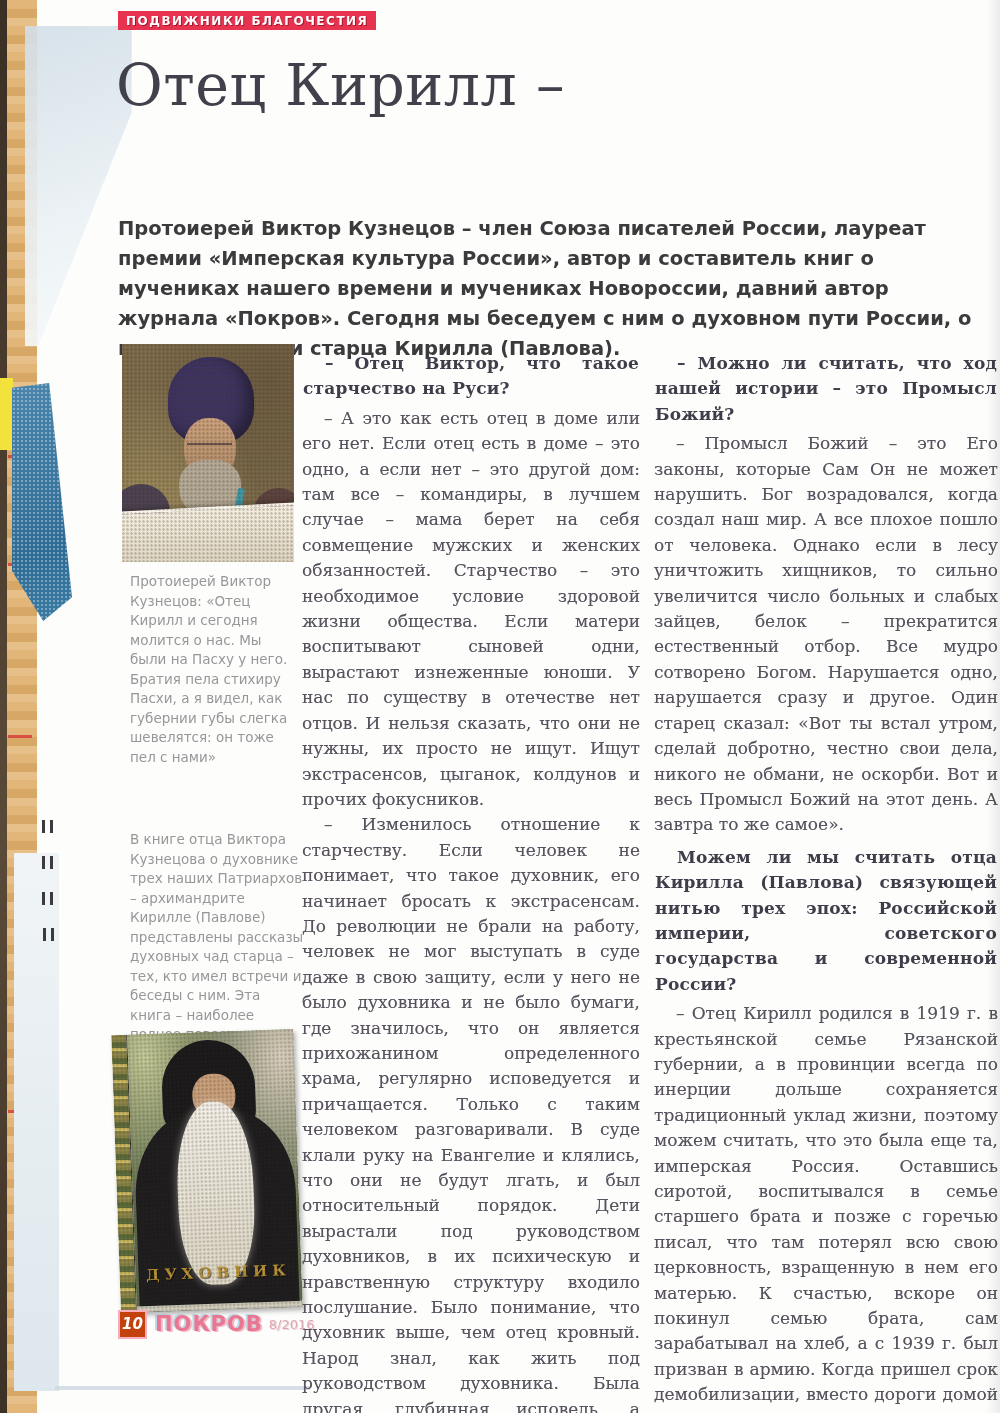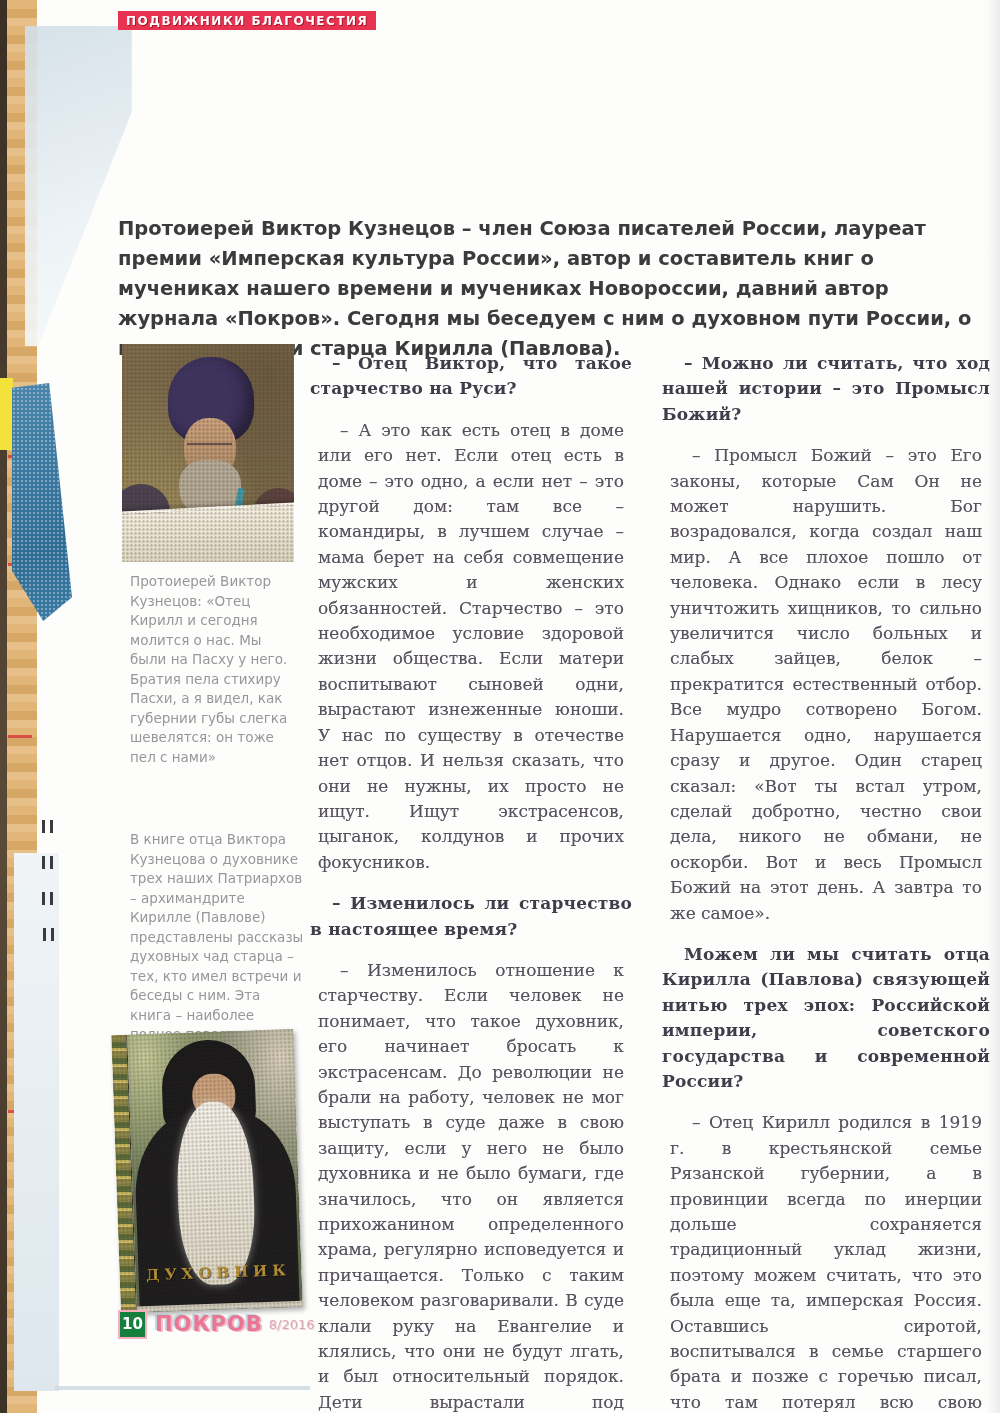--- a/index.html
+++ b/index.html
@@ -38,22 +38,22 @@
   .title{position:absolute;left:116px;top:48px;width:860px;color:#41404b;
         font-size:57px;line-height:74px;letter-spacing:.5px;}
   .lead{position:absolute;left:118px;top:214px;width:862px;
         font-family:"DejaVu Sans",sans-serif;font-weight:bold;font-size:19.5px;line-height:30px;
         color:#3b3b3d;}
 
   
   .col{position:absolute;top:344px;color:#57525e;font-size:17px;line-height:25.4px;}
   .col-mid{left:302px;width:338px;}
   .col-right{left:654px;width:344px;}
-  .col p{margin:16px;text-align:justify;text-indent:22px;}
-  .col p.q{font-weight:bold;color:#403d4b;margin:7px 8px 4px;letter-spacing:.2px;}
+  .col p{margin:0;text-align:justify;text-indent:22px;}
+  .col p.q{font-weight:bold;color:#403d4b;margin:7px 1px 4px;letter-spacing:.2px;}
   .col p.a{text-shadow:0 0 .5px rgba(87,82,94,.45);}
 
   
   .caption{position:absolute;font-family:"DejaVu Sans",sans-serif;font-size:13.5px;
         line-height:19.5px;color:#97979a;}
   .cap1{left:130px;top:572px;width:166px;}
   .cap2{left:130px;top:830px;width:174px;}
 
   .ht::after{content:"";position:absolute;inset:0;
         background-image:radial-gradient(circle at 1.5px 1.5px, rgba(60,40,20,.22) 1px, transparent 1.6px);
@@ -102,23 +102,23 @@
   .bk-beard{position:absolute;left:27%;top:25%;width:46%;height:66%;
         background:linear-gradient(#f3f0e9,#dcd7c6);border-radius:46% 46% 42% 42%;
         box-shadow:0 0 8px rgba(255,255,255,.45);}
   .bk-title{position:absolute;left:0;bottom:10%;width:100%;text-align:center;
         font-family:"DejaVu Serif",serif;font-weight:bold;font-size:15px;letter-spacing:5px;
         color:#bb9434;text-shadow:1px 1px 0 rgba(0,0,0,.5);}
   .bk-bottom{position:absolute;left:0;bottom:0;width:100%;height:6px;background:#cfccbd;}
 
   
   .footer{position:absolute;left:118px;top:1306px;height:36px;display:flex;align-items:center;}
-  .pagenum{width:29px;height:29px;background:#15803d;border:2px solid #f8aebe;box-sizing:border-box;
+  .pagenum{width:29px;height:29px;background:#c2410c;border:2px solid #f8aebe;box-sizing:border-box;
         color:#fff;font-family:"DejaVu Sans",sans-serif;font-weight:bold;font-size:15px;
-        display:flex;align-items:center;justify-content:center;}
+        display:flex;align-items:center;justify-content:center;font-style:italic;}
   .magname{margin-left:8px;font-family:"DejaVu Sans",sans-serif;font-weight:bold;font-size:21px;
         letter-spacing:1px;color:#e87793;
         text-shadow:2px 1px 0 #f4bac6,-2px -1px 0 rgba(140,195,215,.55);}
   .issue{margin-left:6px;font-family:"DejaVu Sans",sans-serif;font-size:13px;color:#dba8b2;
         text-shadow:1px 1px 0 #efd3d8;}
 </style>
 </head>
 <body>
 
 <div class="page">
@@ -146,20 +146,21 @@
       <i></i>
       <i></i>
     </div>
   <div class="tick-pair" style="left:43px;top:928px">
       <i></i>
       <i></i>
     </div>
 
   <div class="section-tag">ПОДВИЖНИКИ БЛАГОЧЕСТИЯ</div>
   <div class="title">
+    <div>Отец Кирилл –</div>
   </div>
   <div class="lead">Протоиерей Виктор Кузнецов – член Союза писателей России, лауреат премии «Имперская культура России», автор и составитель книг о мучениках нашего времени и мучениках Новороссии, давний автор журнала «Покров». Сегодня мы беседуем с ним о духовном пути России, о подвиге воина и старца Кирилла (Павлова).</div>
 
   <div class="photo1 ht">
     <div class="p1-hat"></div>
     <div class="p1-face"></div>
     <div class="p1-glasses"></div>
     <div class="p1-beard"></div>
     <div class="p1-shoulderL"></div>
     <div class="p1-shoulderR"></div>
@@ -186,21 +187,20 @@
 
   <div class="footer">
     <div class="pagenum">10</div>
     <div class="magname">ПОКРОВ</div>
     <div class="issue">8/2016</div>
   </div>
 
   <div class="col col-mid">
     <p class="q">– Отец Виктор, что такое старчество на Руси?</p>
     <p class="a">– А это как есть отец в доме или его нет. Если отец есть в доме – это одно, а если нет – это другой дом: там все – командиры, в лучшем случае – мама берет на себя совмещение мужских и женских обязанностей. Старчество – это необходимое условие здоровой жизни общества. Если матери воспитывают сыновей одни, вырастают изнеженные юноши. У нас по существу в отечестве нет отцов. И нельзя сказать, что они не нужны, их просто не ищут. Ищут экстрасенсов, цыганок, колдунов и прочих фокусников.</p>
-    <p class="q">– Изменилось ли старчество в настоящее время?</p>
     <p class="a">– Изменилось отношение к старчеству. Если человек не понимает, что такое духовник, его начинает бросать к экстрасенсам. До революции не брали на работу, человек не мог выступать в суде даже в свою защиту, если у него не было духовника и не было бумаги, где значилось, что он является прихожанином определенного храма, регулярно исповедуется и причащается. Только с таким человеком разговаривали. В суде клали руку на Евангелие и клялись, что они не будут лгать, и был относительный порядок. Дети вырастали под руководством духовников, в их психическую и нравственную структуру входило послушание. Было понимание, что духовник выше, чем отец кровный. Народ знал, как жить под руководством духовника. Была другая, глубинная исповедь, а сегодня на исповеди люди рассказывают бытовые вещи, да еще про соседей, родственников, дополняя этим свои грехи.</p>
 
   </div>
 
   <div class="col col-right">
     <p class="q">– Можно ли считать, что ход нашей истории – это Промысл Божий?</p>
     <p class="a">– Промысл Божий – это Его законы, которые Сам Он не может нарушить. Бог возрадовался, когда создал наш мир. А все плохое пошло от человека. Однако если в лесу уничтожить хищников, то сильно увеличится число больных и слабых зайцев, белок – прекратится естественный отбор. Все мудро сотворено Богом. Нарушается одно, нарушается сразу и другое. Один старец сказал: «Вот ты встал утром, сделай добротно, честно свои дела, никого не обмани, не оскорби. Вот и весь Промысл Божий на этот день. А завтра то же самое».</p>
     <p class="q">Можем ли мы считать отца Кирилла (Павлова) связующей нитью трех эпох: Российской империи, советского государства и современной России?</p>
     <p class="a">– Отец Кирилл родился в 1919 г. в крестьянской семье Рязанской губернии, а в провинции всегда по инерции дольше сохраняется традиционный уклад жизни, поэтому можем считать, что это была еще та, имперская Россия. Оставшись сиротой, воспитывался в семье старшего брата и позже с горечью писал, что там потерял всю свою церковность, взращенную в нем его матерью. К счастью, вскоре он покинул семью брата, сам зарабатывал на хлеб, а с 1939 г. был призван в армию. Когда пришел срок демобилизации, вместо дороги домой Ивану Павлову предстояла дорога на фронт. Он был всегда на острие: разрухи, бедности, труда, войны, оказавшись в самом пекле Сталинграда.</p>
 

